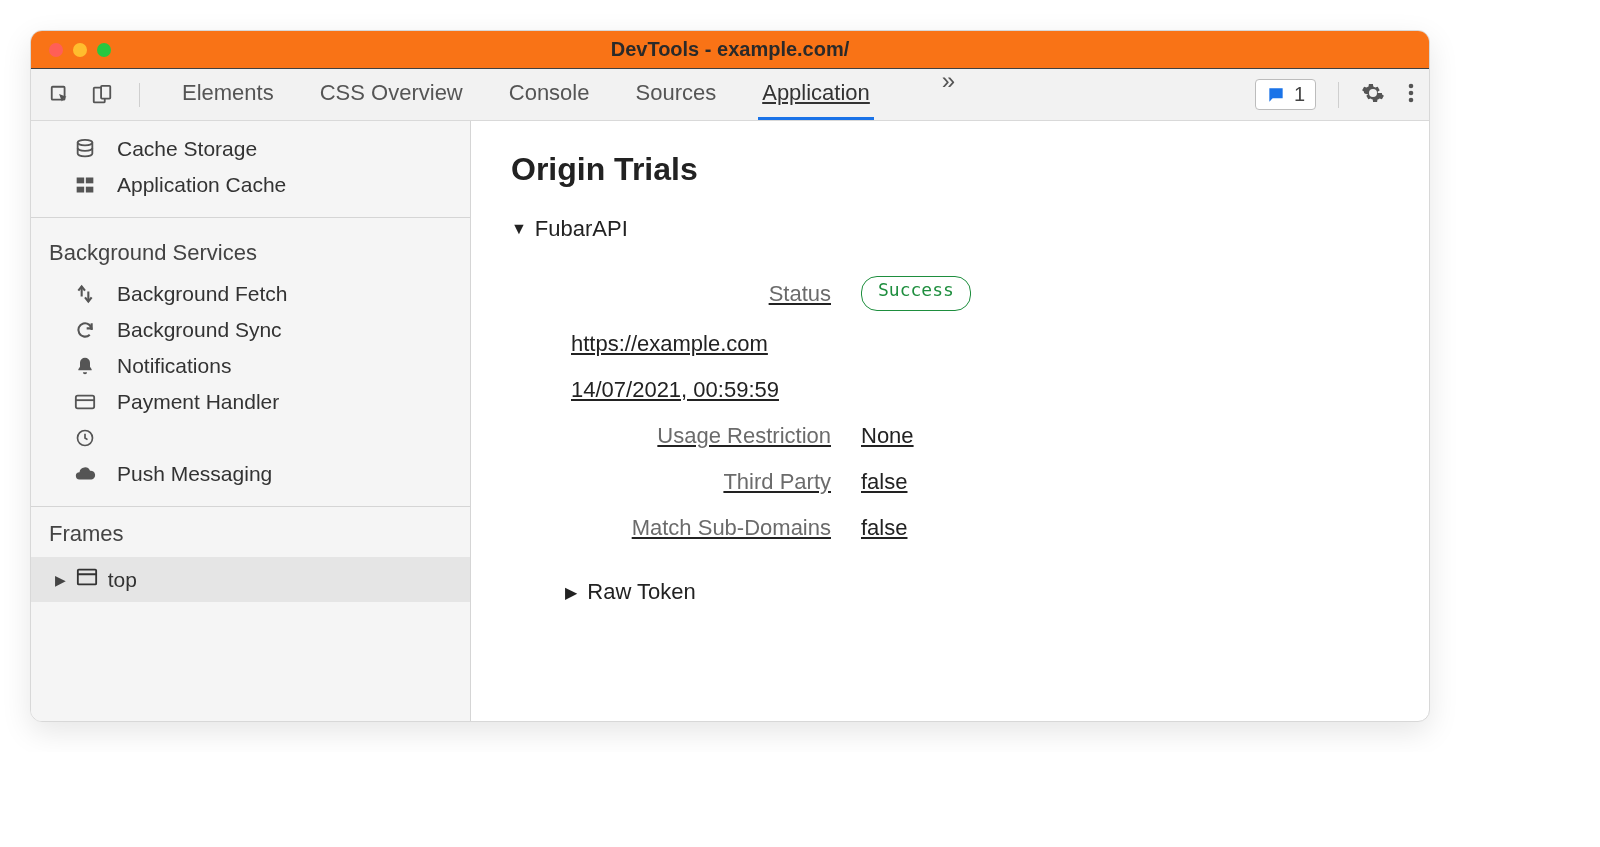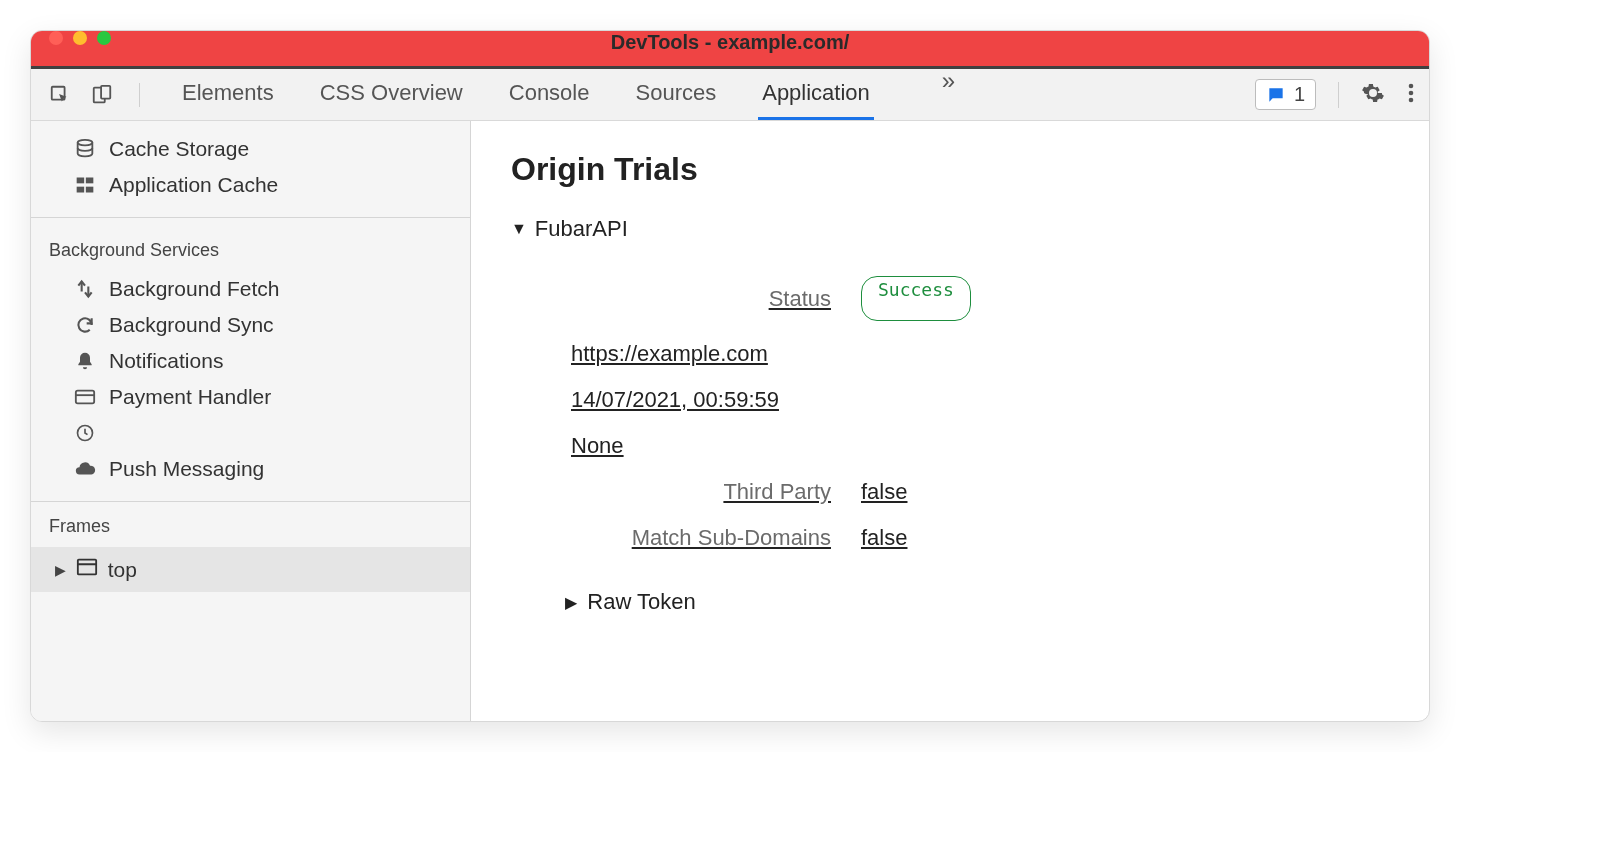--- a/index.html
+++ b/index.html
@@ -14,23 +14,24 @@
     width: 1400px;
     border: 1px solid #d8d8d8;
     border-radius: 12px;
     overflow: hidden;
     box-shadow: 0 10px 30px rgba(0,0,0,0.10);
     background: #fff;
   }
   
   .titlebar {
     height: 38px;
-    background: #ef4444;
-    border-bottom: 3px solid #404040;
-    display: flex;
+    background: #f97316;
+    border-bottom: 1px solid #404040;
+    display: flex;
+    align-items: center;
     position: relative;
   }
   .traffic {
     display: flex;
     gap: 10px;
     padding-left: 18px;
   }
   .traffic .dot {
     width: 14px; height: 14px; border-radius: 50%;
   }
@@ -76,20 +77,21 @@
     align-items: center;
     font-size: 22px;
     color: #555;
     padding: 0 4px;
     border-bottom: 3px solid transparent;
     cursor: default;
   }
   .tab.active {
     color: #333;
     border-bottom-color: #1a73e8;
+    text-decoration: underline;
   }
   .overflow {
     font-size: 24px;
     color: #555;
     margin-left: 30px;
     line-height: 1;
   }
   .toolbar-right {
     margin-left: auto;
     display: flex;
@@ -121,27 +123,27 @@
     font-size: 21px;
     color: #333;
     padding-bottom: 0;
   }
   .side-group {
     border-bottom: 1px solid #d5d5d5;
     padding: 10px 0 14px 0;
   }
   .side-heading {
     padding: 12px 18px 10px 18px;
-    font-size: 18px;
+    font-size: 22px;
     color: #444;
   }
   .side-item {
     display: flex;
     align-items: center;
-    gap: 12px;
+    gap: 20px;
     padding: 6px 18px 6px 42px;
     color: #333;
   }
   .side-item .ic {
     width: 24px; height: 24px;
     display:flex; align-items:center; justify-content:center;
     color: #555;
   }
   .frames-row {
     display:flex; align-items:center; gap:10px;
@@ -187,21 +189,21 @@
   }
   .kv-val {
     color:#222;
     font-size: 22px;
   }
   .success-pill {
     display:inline-block;
     border: 1.5px solid #1e8e3e;
     color:#1e8e3e;
     border-radius: 16px;
-    padding: 2px 16px 20px;
+    padding: 2px 16px 10px;
     font-size: 18px;
     font-family: ui-monospace, Menlo, monospace;
   }
   .raw-token {
     display:flex; align-items:center; gap:10px;
     margin-left: 54px;
     margin-top: 28px;
     font-size: 22px;
     color:#222;
   }
@@ -379,20 +381,21 @@
           <div class="kv-key">Status</div>
           <div class="kv-val"><span class="success-pill">Success</span></div>
         </div>
         <div class="kv-row">
           <div class="kv-val">https://example.com</div>
         </div>
         <div class="kv-row">
           <div class="kv-val">14/07/2021, 00:59:59</div>
         </div>
         <div class="kv-row">
+          <div class="kv-key">Usage Restriction</div>
           <div class="kv-val">None</div>
         </div>
         <div class="kv-row">
           <div class="kv-key">Third Party</div>
           <div class="kv-val">false</div>
         </div>
         <div class="kv-row">
           <div class="kv-key">Match Sub-Domains</div>
           <div class="kv-val">false</div>
         </div>

